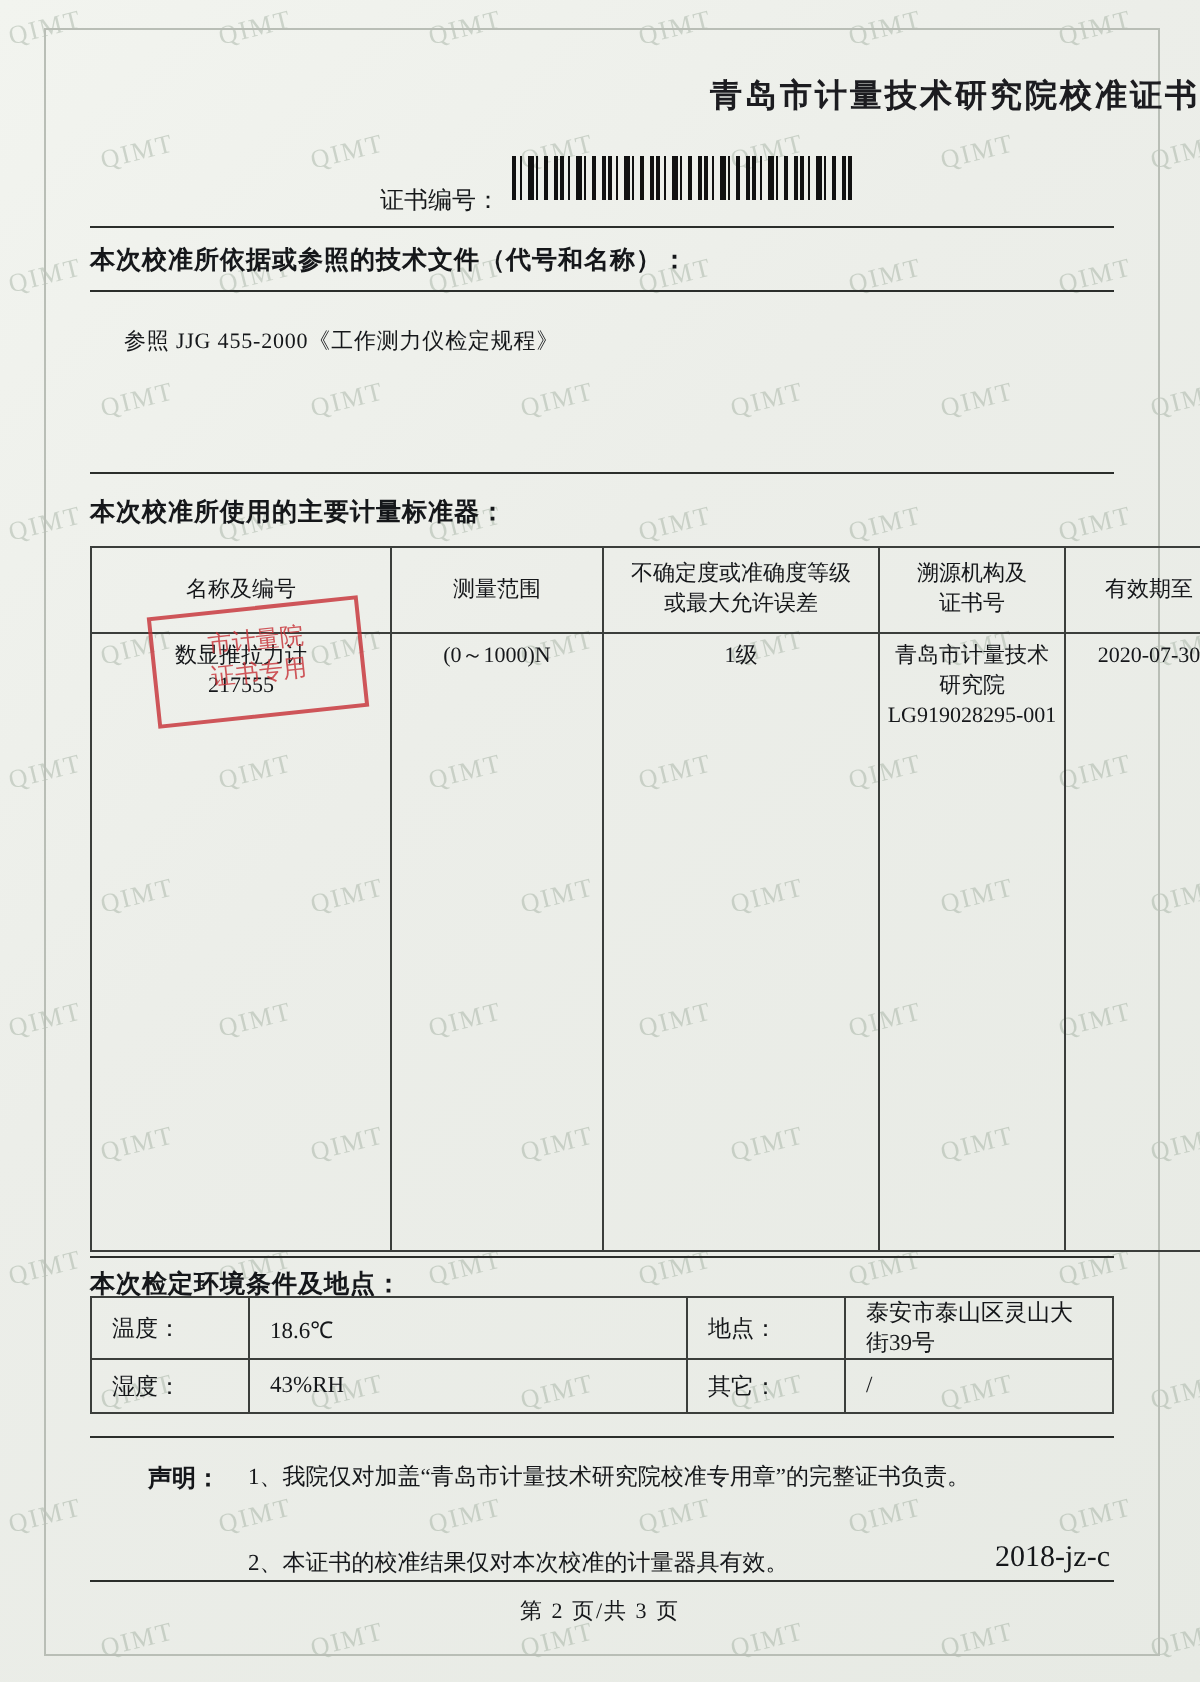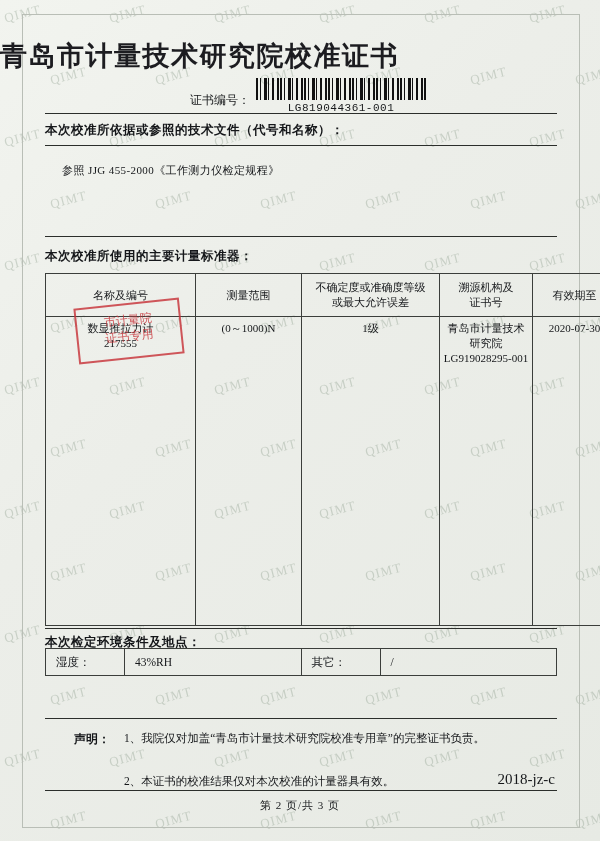--- a/index.html
+++ b/index.html
@@ -48,24 +48,24 @@
   }
   .content {
     position: absolute;
     inset: 0;
     z-index: 2;
   }
   .title {
     position: absolute;
     left: 0; right: 0;
     top: 38px;
-    text-align: left;
+    text-align: right;
     font-family: "Liberation Serif", serif;
     font-weight: bold;
-    font-size: 27px;
+    font-size: 16px;
     color: #1c1c20;
     letter-spacing: 1.5px;
   }
   .cert-row {
     position: absolute;
     left: 190px;
     top: 78px;
     display: flex;
     align-items: flex-start;
   }
@@ -328,21 +328,20 @@
   <div class="paper-border"></div>
 
   <div class="content">
 
     <div class="title">青岛市计量技术研究院校准证书</div>
 
     <div class="cert-row">
       <div class="cert-label">证书编号：</div>
       <div class="barcode-wrap">
         <div class="barcode"></div>
-        <div class="barcode-num">LG819044361-001</div>
       </div>
     </div>
 
     <div class="hr" style="top:113px;"></div>
 
     <div class="sec-title" style="top:122px;">本次校准所依据或参照的技术文件（代号和名称）：</div>
 
     <div class="hr" style="top:145px;"></div>
 
     <div class="basis-text">参照 JJG 455-2000《工作测力仪检定规程》</div>
@@ -403,20 +402,26 @@
     </div>
 
 
     <div class="hr" style="top:628px;"></div>
 
     <div class="sec-title" style="top:634px;">本次检定环境条件及地点：</div>
 
     <table class="env-table">
       <tbody>
         <tr>
+          <td class="env-key">温度：</td>
+          <td class="env-val" style="width:198px;">18.6℃</td>
+          <td class="env-key">地点：</td>
+          <td class="env-val">泰安市泰山区灵山大街39号</td>
+        </tr>
+        <tr>
           <td class="env-key">湿度：</td>
           <td class="env-val">43%RH</td>
           <td class="env-key">其它：</td>
           <td class="env-val">/</td>
         </tr>
       </tbody>
     </table>
 
     <div class="hr" style="top:718px;"></div>
 

